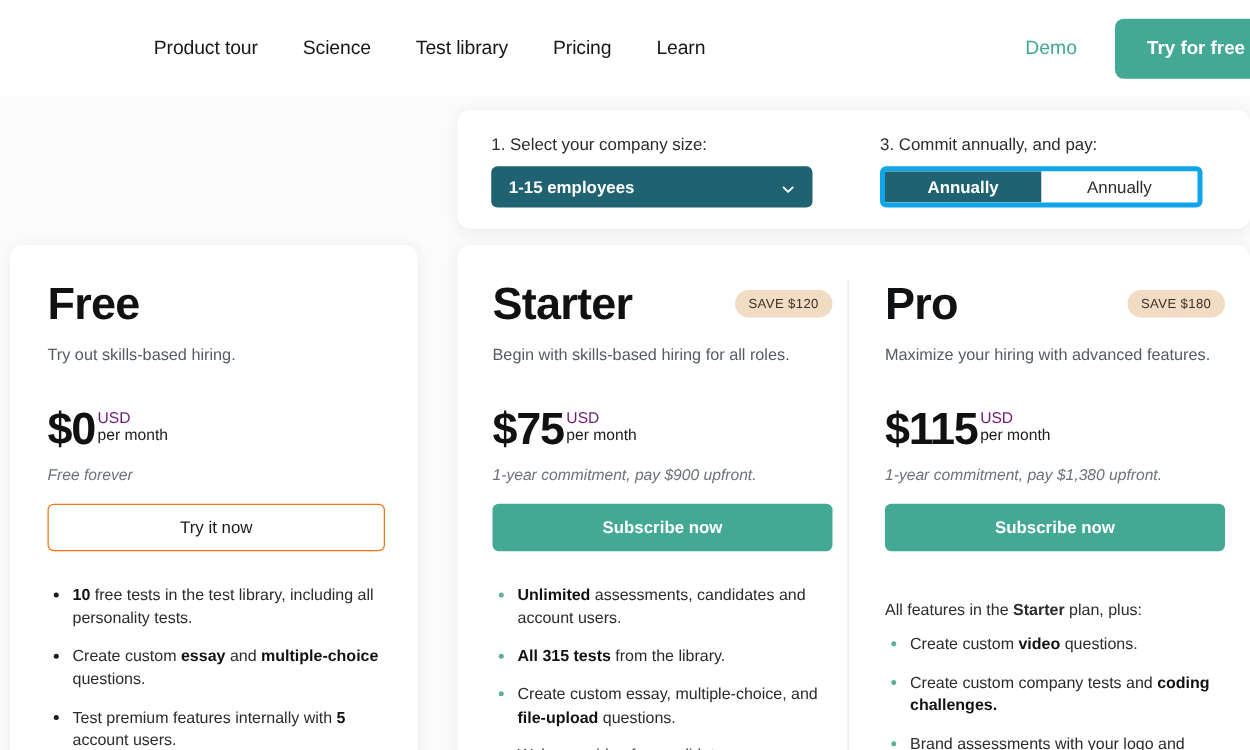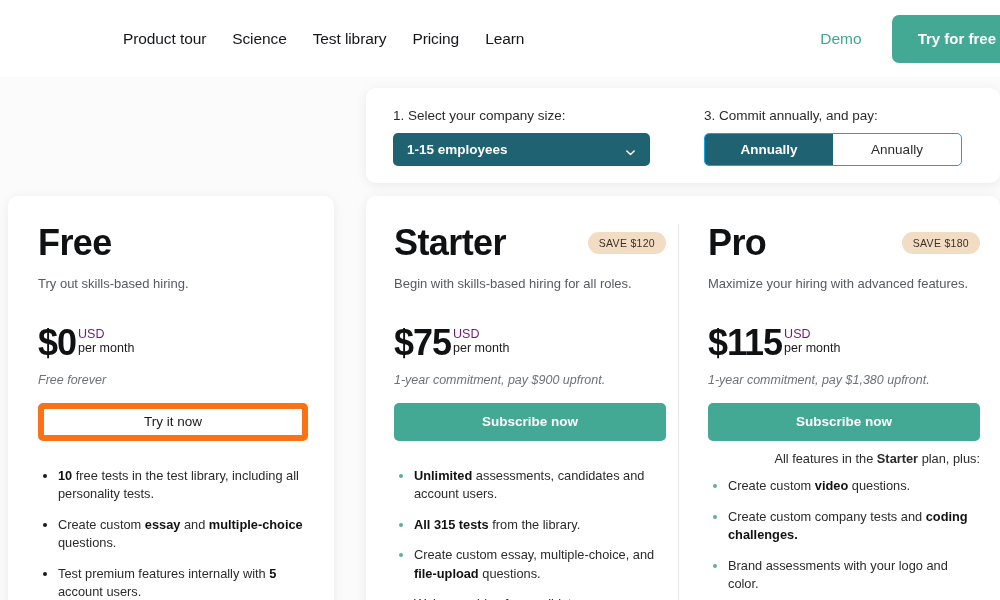--- a/index.html
+++ b/index.html
@@ -23,21 +23,21 @@
     top: 0; left: 0;
     width: 1000px;
     height: 77px;
     background: #ffffff;
     display: flex;
     align-items: center;
   }
   .nav-links {
     display: flex;
     align-items: center;
-    gap: 26px;
+    gap: 36px;
     margin-left: 123px;
   }
   .nav-link {
     font-size: 15.5px;
     color: #15171a;
     letter-spacing: -0.1px;
     white-space: nowrap;
     cursor: pointer;
   }
   .nav-right {
@@ -114,21 +114,21 @@
   }
   .chev {
     width: 11px; height: 11px;
     display: block;
   }
 
   .toggle {
     display: flex;
     width: 258px;
     height: 33px;
-    border: 1px solid #0ea5e9;
+    border: 4px solid #0ea5e9;
     border-radius: 5px;
     overflow: hidden;
     background: #ffffff;
   }
   .toggle-opt {
     flex: 1;
     display: flex;
     align-items: center;
     justify-content: center;
     font-size: 13.5px;
@@ -239,36 +239,35 @@
     width: 100%;
     height: 38px;
     margin-top: 16px;
     border-radius: 5px;
     font-size: 13.5px;
     cursor: pointer;
     font-family: "Liberation Sans", sans-serif;
   }
   .cta-outline {
     background: #ffffff;
-    border: 6px solid #f97316;
+    border: 1px solid #f97316;
     color: #1a1a1a;
   }
   .cta-solid {
     background: #43a995;
     border: none;
     color: #ffffff;
     font-weight: bold;
   }
 
   .feat-intro {
     font-size: 12.8px;
     color: #2b2b2b;
-    margin-top: 9px;
+    margin-top: 38px;
     line-height: 1.45;
-    text-align: right;
   }
   ul.feats {
     list-style: none;
     margin-top: 26px;
   }
   ul.feats.tight { margin-top: 9px; }
   ul.feats li {
     position: relative;
     padding-left: 20px;
     font-size: 12.8px;

